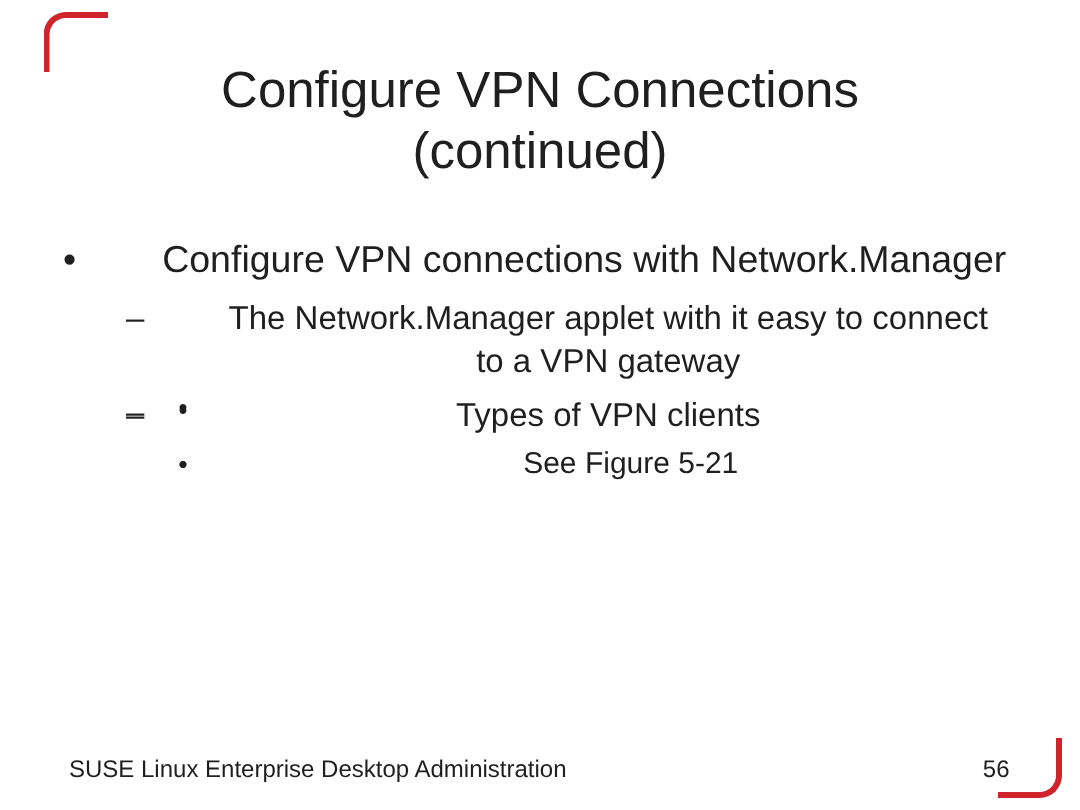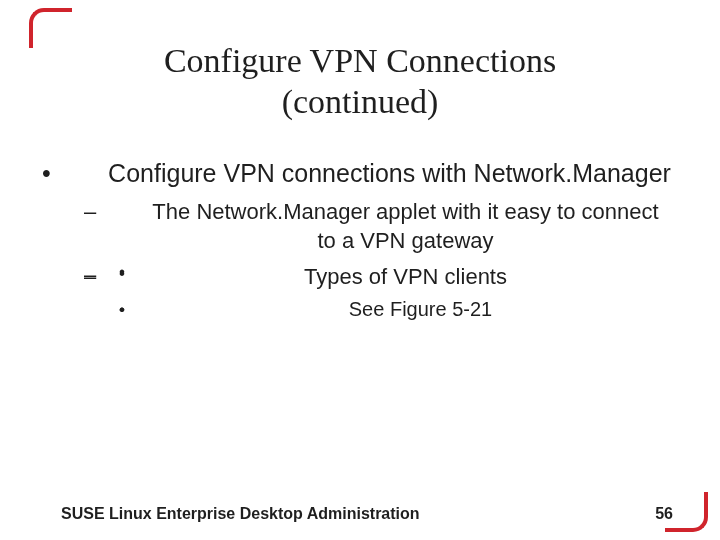--- a/index.html
+++ b/index.html
@@ -30,21 +30,20 @@
   }
   .title {
     position: absolute;
     top: 40px; left: 0; width: 720px;
     margin: 0;
     text-align: center;
     font-size: 34px;
     line-height: 41px;
     font-weight: 400;
     white-space: pre-line;
-    font-family: Liberation Serif, serif;
   }
   .content {
     position: absolute;
     top: 158px; left: 0; right: 16px;
   }
   .item { position: relative; }
   .item .marker { position: absolute; top: 0; }
   .item .text { white-space: pre-line; text-align: center; }
   .l1 { font-size: 25px; line-height: 30px; padding-left: 75px; }
   .l1 .marker { left: 42px; }
@@ -60,22 +59,21 @@
   .content > .item:nth-child(7) { margin-top: 5px; }
   .content > .item:nth-child(8) { margin-top: 4px; }
   .footer {
     position: absolute;
     left: 46px; right: 47px; top: 504px;
     display: flex;
     justify-content: space-between;
     align-items: flex-end;
     font-size: 16px;
     line-height: 20px;
-    font-weight: 700;
-    margin-left: 15px;
+    font-weight: 400;
   }
 </style>
 </head>
 <body style="color: rgb(31, 31, 31);">
 
 <div class="slide" style="background: rgb(255, 255, 255);">
   <div class="corner tl" style="border-color: rgb(208, 36, 44);"></div>
   <div class="corner br" style="border-color: rgb(208, 36, 44);"></div>
 
   <h1 class="title">Configure VPN Connections

